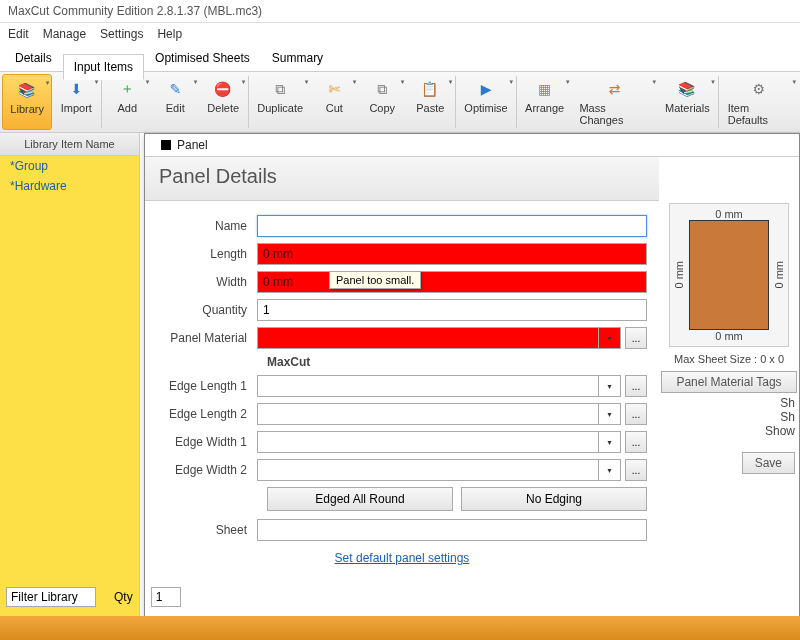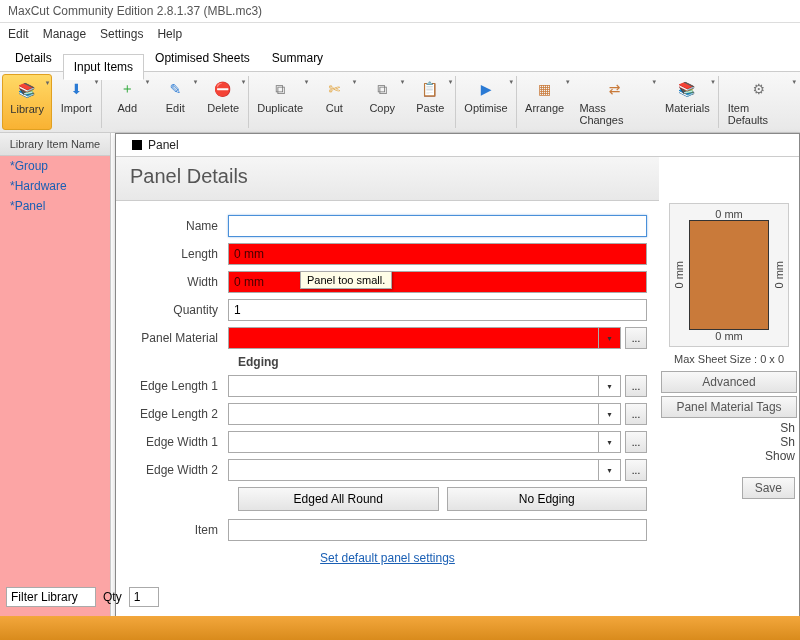--- a/index.html
+++ b/index.html
@@ -10,21 +10,21 @@
 .tab { padding: 5px 10px; border: 1px solid transparent; cursor: pointer; color: #000000; }
 .tab.active { border: 1px solid #ccc; border-bottom: 1px solid #fff; background: #fff; position: relative; top: 9px; }
 .toolbar { display: flex; background: linear-gradient(#f8f8f8,#e8e8e8); border-bottom: 1px solid #ccc; padding: 2px; }
 .tool-btn { display: flex; flex-direction: column; align-items: center; padding: 4px 8px; min-width: 48px; cursor: pointer; position: relative; }
 .tool-btn.selected { background: linear-gradient(#ffd966,#f9b233); border: 1px solid #e0a020; border-radius: 3px; }
 .tool-btn .ico { width: 22px; height: 22px; display: flex; align-items: center; justify-content: center; font-size: 14px; }
 .tool-btn .lbl { font-size: 11px; color: #333; margin-top: 2px; }
 .tool-btn::after { content: "▾"; font-size: 7px; color: #666; position: absolute; top: 4px; right: 2px; }
 .tool-sep { width: 1px; background: #ccc; margin: 2px 1px; }
 .main-row { display: flex; height: 500px; }
-.sidebar { width: 111px; border-right: 1px solid #ccc; background: #fca5a5; }
+.sidebar { width: 140px; border-right: 1px solid #ccc; background: #fde047; }
 .sidebar-hdr { background: linear-gradient(#f0f0f0,#e0e0e0); padding: 5px 6px; font-size: 11px; color: #444; border-bottom: 1px solid #ccc; text-align: center; }
 .sidebar-item { padding: 3px 10px; color: #1a5fb4; cursor: pointer; }
 .panel-window { flex: 1; display: flex; flex-direction: column; border: 1px solid #888; margin-left: 4px; background: #fff; box-shadow: 0 2px 6px rgba(0,0,0,0.2); }
 .panel-title { padding: 4px 16px; background: #fff; border-bottom: 1px solid #ccc; display: flex; align-items: center; gap: 6px; color: #222; }
 .panel-title .sq { width: 10px; height: 10px; background: #000; }
 .panel-body { flex: 1; display: flex; overflow: hidden; }
 .panel-form { flex: 1; padding: 12px 12px 4px 12px; display: flex; flex-direction: column; background: #fff; }
 .panel-form h2 { font-size: 20px; font-weight: normal; color: #555; padding: 8px 4px 12px 4px; background: linear-gradient(#f6f6f6,#e8e8e8); margin: -12px -12px 14px -12px; border-bottom: 1px solid #ccc; padding-left: 14px; }
 .frow { display: flex; align-items: center; margin-bottom: 6px; }
 .frow .flabel { width: 100px; text-align: right; padding-right: 10px; color: #444; }
@@ -41,21 +41,21 @@
 .wbtn { flex:1; border:1px solid #aaa; background: linear-gradient(#f8f8f8,#e4e4e4); padding:4px; text-align:center; cursor:pointer; }
 .linkrow { text-align:center; margin-top:4px; }
 .linkrow a { color:#1a5fb4; text-decoration: underline; cursor:pointer; }
 .preview { width: 140px; padding-top: 42px; text-align:center; color:#555; }
 .prev-box { border:1px solid #ccc; background:#f5f5f5; margin: 4px auto; width: 120px; display:flex; flex-direction:column; align-items:center; padding:4px 0; }
 .prev-sheet { width: 80px; height: 110px; background: #c97a3a; border:1px solid #333; position: relative; }
 .dim { font-size: 11px; color:#444; }
 .vlab { writing-mode: vertical-rl; transform: rotate(180deg); }
 .adv-btn { border:1px solid #aaa; background: linear-gradient(#f8f8f8,#e4e4e4); padding:3px; text-align:center; margin:3px 2px; cursor:pointer; }
 .tooltip { position:absolute; background:#fffde7; border:1px solid #aaa; padding:2px 6px; font-size:11px; box-shadow:1px 1px 2px rgba(0,0,0,0.3); }
-.bottom { position:absolute; left:0; bottom:30px; display:flex; align-items:center; gap:7px; padding:3px 6px; width:788px; }
+.bottom { position:absolute; left:0; bottom:30px; display:flex; align-items:center; gap:18px; padding:3px 6px; width:788px; }
 .bottom input { border:1px solid #aaa; padding:2px 4px; }
 .statusbar { position:absolute; left:0; bottom:0; height:24px; width:800px; background: linear-gradient(#f3a73c,#d98b1c); }
 .save-btn { border:1px solid #aaa; background: linear-gradient(#f8f8f8,#e4e4e4); padding:3px 12px; cursor:pointer; float:right; margin:4px; }
 </style>
 </head>
 <body>
 
 <div class="title-bar">MaxCut Community Edition 2.8.1.37 (MBL.mc3)</div>
 
 <div class="menu-bar">
@@ -134,21 +134,20 @@
       <div class="ico" style="color: rgb(119, 119, 119);">⚙</div>
       <div class="lbl">Item Defaults</div>
     </div>
   </div>
 
 <div class="main-row">
   <div class="sidebar">
     <div class="sidebar-hdr">Library Item Name</div>
     <div class="sidebar-item">*Group</div>
     <div class="sidebar-item">*Hardware</div>
-    <div class="sidebar-item">*Panel</div>
   </div>
 
   <div class="panel-window">
     <div class="panel-title">
       <span class="sq"></span>
       <span>Panel</span>
     </div>
     <div class="panel-body">
       <div class="panel-form">
         <h2>Panel Details</h2>
@@ -186,21 +185,21 @@
             <div class="flabel">Panel Material</div>
             <div class="fctrl">
               <div class="combo hl">
                 <div style="flex:1"></div>
                 <div class="dd">▾</div>
               </div>
               <div class="sqbtn">...</div>
             </div>
           </div>
 
-        <div class="subhdr">Edging</div>
+        <div class="subhdr">MaxCut</div>
 
         <div class="frow">
             <div class="flabel">Edge Length 1</div>
             <div class="fctrl">
               <div class="combo">
                 <div style="flex:1"></div>
                 <div class="dd">▾</div>
               </div>
               <div class="sqbtn">...</div>
             </div>
@@ -235,41 +234,40 @@
               <div class="sqbtn">...</div>
             </div>
           </div>
 
         <div class="btnrow">
           <div class="wbtn">Edged All Round</div>
           <div class="wbtn">No Edging</div>
         </div>
 
         <div class="frow">
-            <div class="flabel">Item</div>
+            <div class="flabel">Sheet</div>
             <div class="fctrl">
               <input class="finput" value="" style="">
             </div>
           </div>
 
         <div class="linkrow"><a>Set default panel settings</a></div>
       </div>
 
       <div class="preview">
         <div class="prev-box">
           <div class="dim">0 mm</div>
           <div style="display:flex;align-items:center;gap:4px">
             <div class="dim vlab">0 mm</div>
             <div class="prev-sheet"></div>
             <div class="dim vlab">0 mm</div>
           </div>
           <div class="dim">0 mm</div>
         </div>
         <div class="dim" style="margin:6px 0">Max Sheet Size : 0 x 0</div>
-        <div class="adv-btn">Advanced</div>
         <div class="adv-btn">Panel Material Tags</div>
         <div style="text-align:right;padding-right:4px;color:#444">Sh</div>
         <div style="text-align:right;padding-right:4px;color:#444">Sh</div>
         <div style="text-align:right;padding-right:4px;color:#444">Show</div>
         <div style="margin-top:10px">
             <span class="save-btn">Save</span>
           </div>
       </div>
     </div>
   </div>

